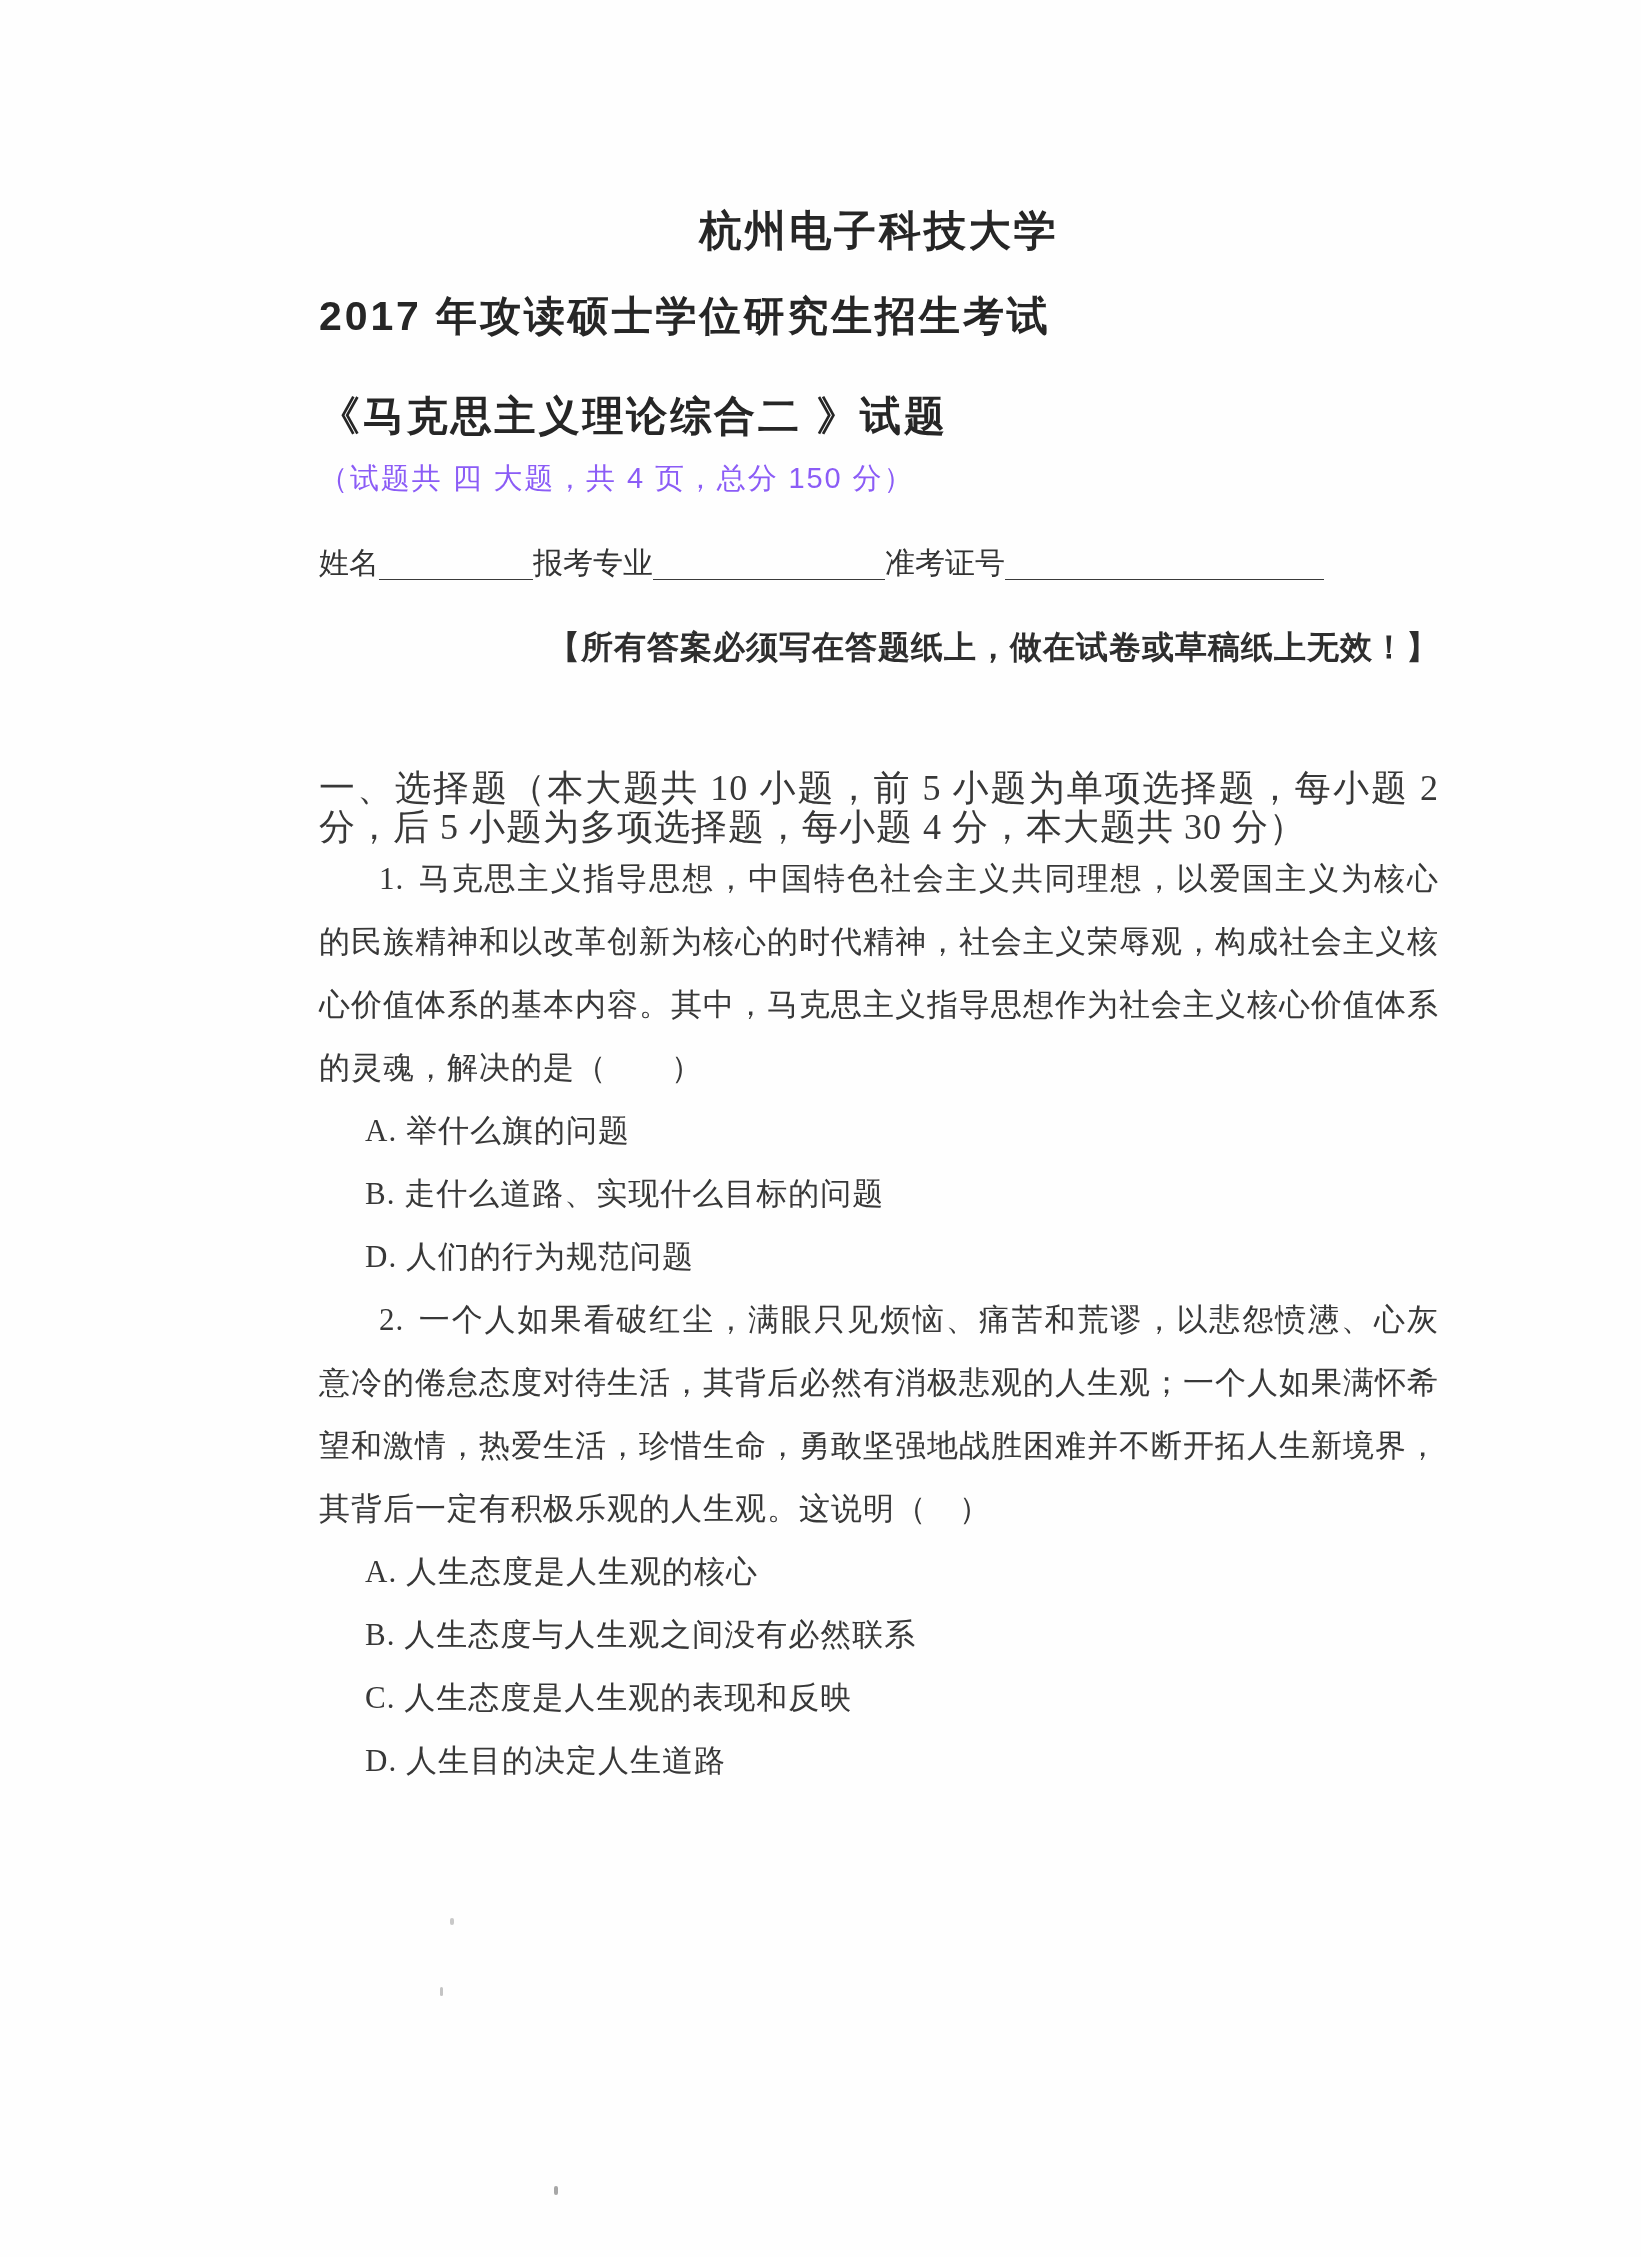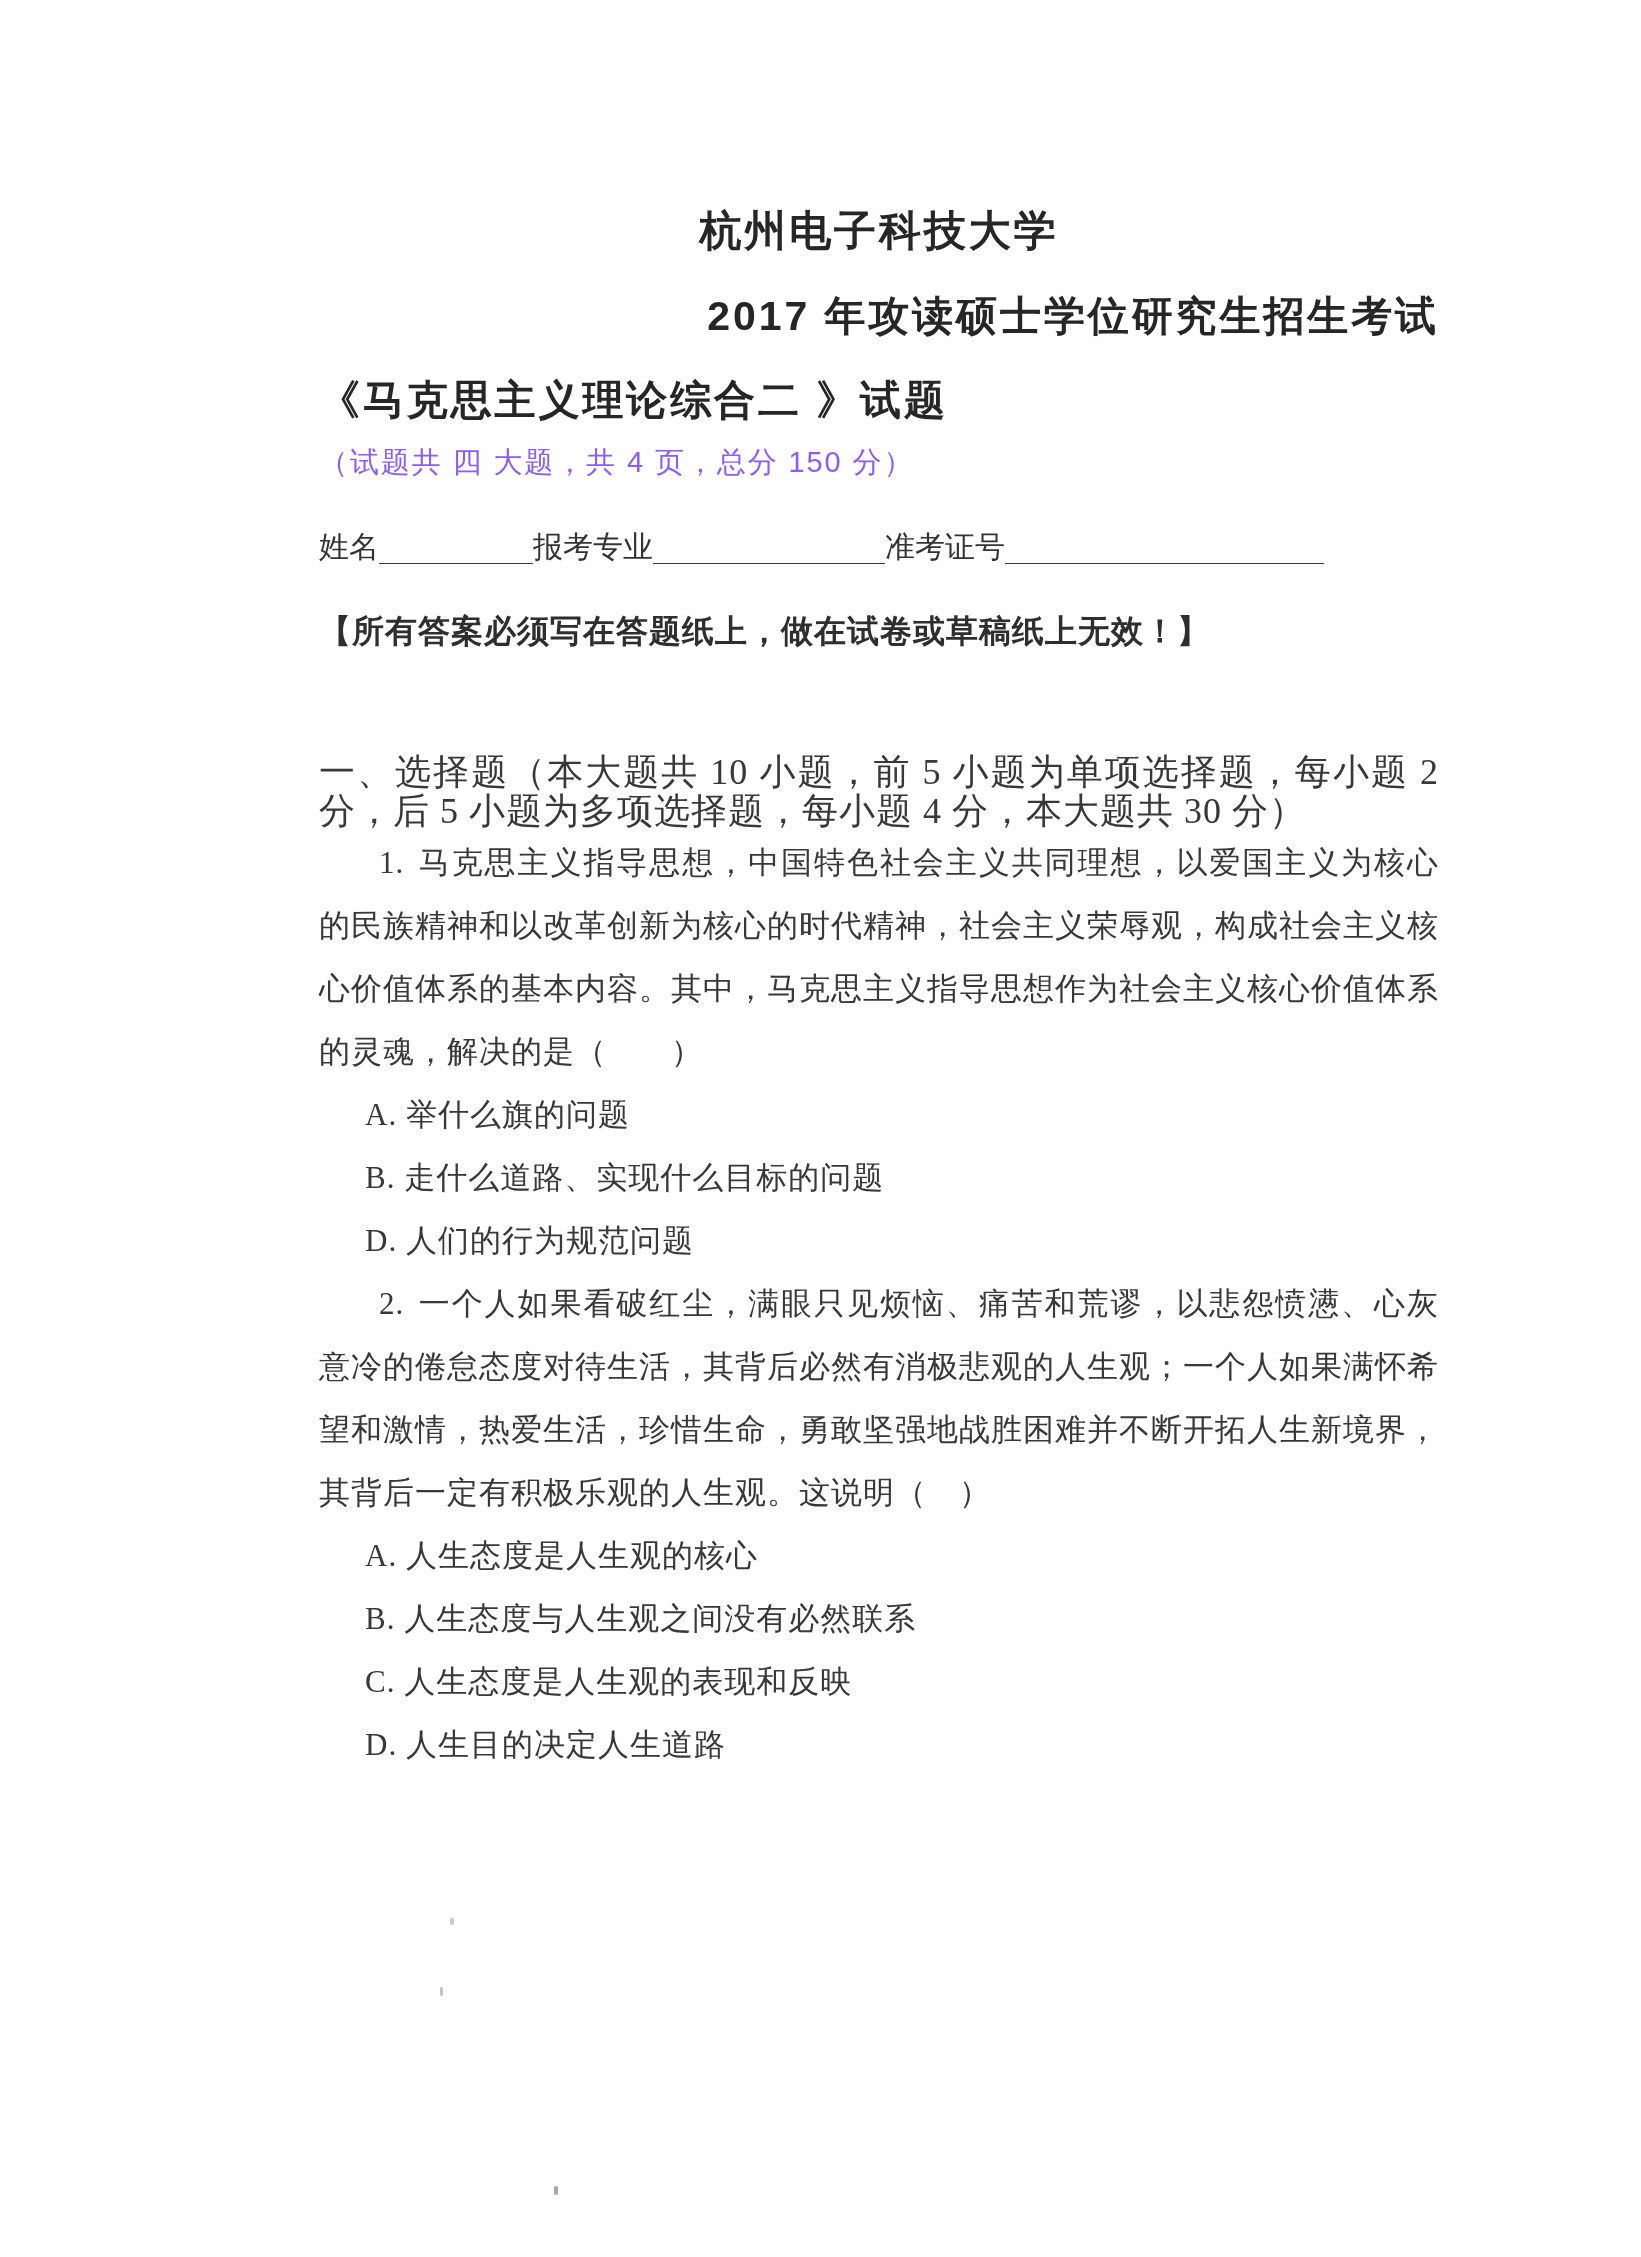--- a/index.html
+++ b/index.html
@@ -31,22 +31,22 @@
     text-align: center;
     margin: 0 0 43px 0;
   }
   .title-session {
     font-family: "Liberation Sans", sans-serif;
     font-weight: bold;
     font-size: 41px;
     line-height: 42px;
     letter-spacing: 2.9px;
     color: #262626;
-    text-align: right;
-    margin: 0 0 42px 0;
+    text-align: left;
+    margin: 0 0 58px 0;
   }
   .title-paper {
     font-family: "Liberation Sans", sans-serif;
     font-weight: bold;
     font-size: 41px;
     line-height: 42px;
     letter-spacing: 2.9px;
     color: #262626;
     text-align: left;
     margin: 0 0 25px 0;
@@ -77,21 +77,21 @@
   .blank-name   { width: 154px; }
   .blank-major  { width: 232px; }
   .blank-ticket { width: 319px; }
   .notice {
     font-family: "Liberation Sans", sans-serif;
     font-weight: bold;
     font-size: 32px;
     line-height: 39px;
     letter-spacing: 1px;
     color: #2e2e2e;
-    text-align: left;
+    text-align: right;
     margin: 0 0 102px 0;
   }
   .section-heading {
     font-size: 36px;
     line-height: 39px;
     letter-spacing: 1px;
     text-align: justify;
     margin: 0;
   }
   .stem {

